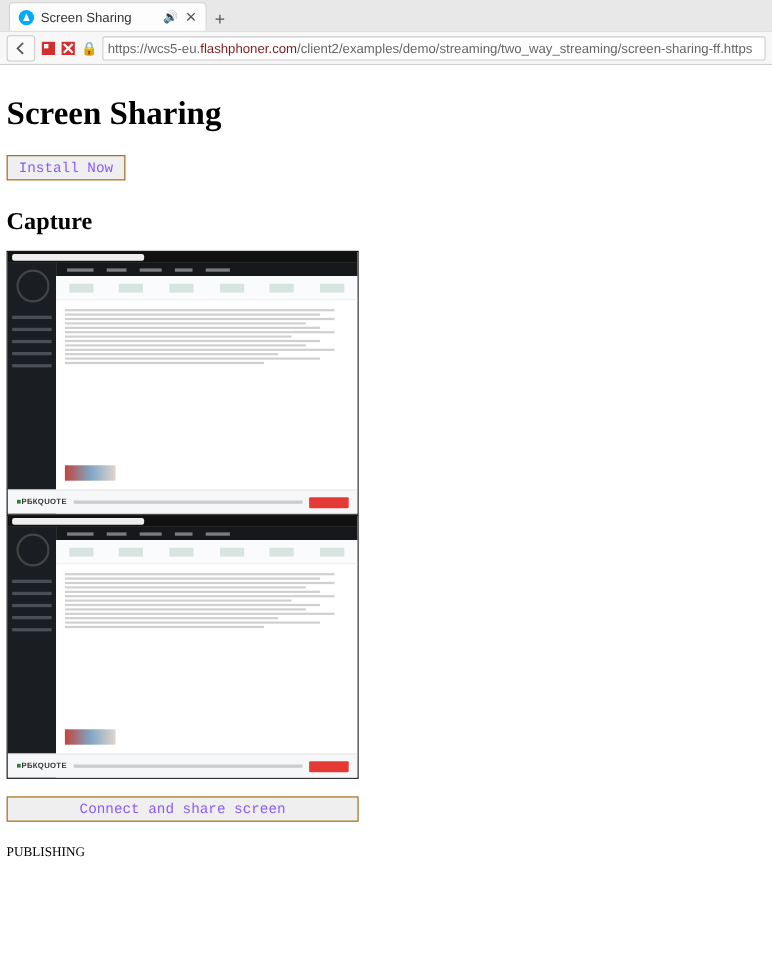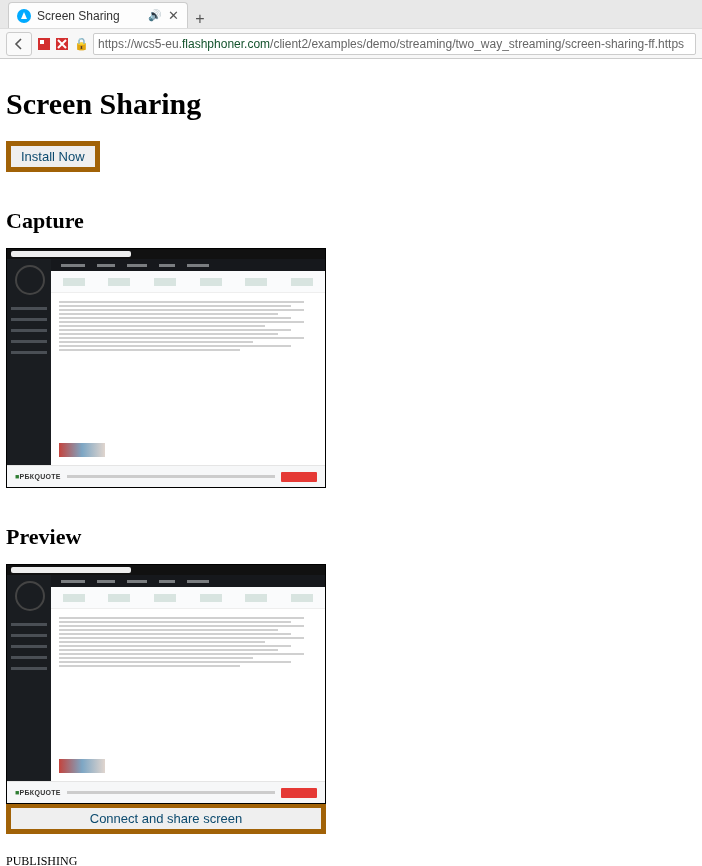--- a/index.html
+++ b/index.html
@@ -13,26 +13,26 @@
   .tab-title { flex: 1; white-space: nowrap; overflow: hidden; text-overflow: ellipsis; }
   .tab .sound { font-size: 11px; color: #555; }
   .tab .close { font-size: 13px; color: #555; cursor: pointer; }
   .newtab { width: 24px; text-align: center; font-size: 16px; color: #555; cursor: pointer; }
   .navbar { display: flex; align-items: center; gap: 4px; height: 30px; padding: 0 6px; background: #f7f7f7; border-top: 1px solid #ddd; }
   .nav-btn { width: 26px; height: 24px; border: 1px solid #ccc; border-radius: 3px; display: flex; align-items: center; justify-content: center; background: #fafafa; cursor: pointer; }
   .ext-icons { display: flex; gap: 2px; }
   .ext-ico { width: 16px; height: 16px; }
   .lock { color: #4caf50; font-size: 12px; }
   .urlbar { flex: 1; height: 22px; background: #fff; border: 1px solid #ccc; border-radius: 2px; display: flex; align-items: center; padding: 0 4px; font-size: 12px; color: #666; overflow: hidden; white-space: nowrap; }
-  .urlbar .host { color: #14532d; }
+  .urlbar .host { color: #7f1d1d; }
   
   .page { padding: 6px 6px 20px 6px; }
   h1.page-title { font-family: "Times New Roman", serif; font-size: 30px; font-weight: bold; margin: 22px 0 20px 0; }
-  h2.section { font-family: "Times New Roman", serif; font-size: 22px; font-weight: bold; margin: 36px 0 14px 0; }
-  .btn { display: inline-block; background: #efefef; border: 5px solid #a16207; padding: 3px 10px; font-size: 13px; color: #0c4a6e; cursor: pointer; font-family: Liberation Sans, sans-serif; }
+  h2.section { font-family: "Times New Roman", serif; font-size: 22px; font-weight: bold; margin: 24px 0 14px 0; }
+  .btn { display: inline-block; background: #efefef; border: 1px solid #a16207; padding: 3px 10px; font-size: 13px; color: #8b5cf6; cursor: pointer; font-family: Liberation Mono, monospace; }
   .video-box { width: 320px; height: 240px; border: 1px solid #000; position: relative; overflow: hidden; background: #fff; }
   .shot { position: absolute; inset: 0; }
   .shot-top { position: absolute; top: 0; left: 0; right: 0; height: 10px; background: #111; }
   .shot-top::before { content:""; position:absolute; top:2px; left:4px; width:120px; height:6px; background:#eee; border-radius:2px; }
   .shot-side { position: absolute; top: 10px; left: 0; width: 44px; bottom: 0; background: #1a1d21; }
   .shot-side::after { content:""; position:absolute; top:6px; left:8px; width:26px; height:26px; border:2px solid #444; border-radius:50%; }
   .shot-nav { position: absolute; top: 10px; left: 44px; right: 0; height: 12px; background: #16181c; display:flex; gap:12px; padding-left:10px; align-items:center; }
   .shot-nav span { display:block; height:3px; background:#7a7d80; }
   .shot-nav span:nth-child(1){width:24px} .shot-nav span:nth-child(2){width:18px} .shot-nav span:nth-child(3){width:20px} .shot-nav span:nth-child(4){width:16px} .shot-nav span:nth-child(5){width:22px}
   .shot-metrics { position:absolute; top:22px; left:44px; right:0; height:22px; background:#fafbfc; display:flex; justify-content:space-around; align-items:center; border-bottom:1px solid #eee; }
@@ -42,21 +42,21 @@
   .shot-line.w90{width:90%} .shot-line.w85{width:85%} .shot-line.w95{width:95%} .shot-line.w80{width:80%} .shot-line.w70{width:70%} .shot-line.w75{width:75%}
   .shot-thumb { position:absolute; bottom:30px; left:52px; width:46px; height:14px; background:linear-gradient(90deg,#c4443d,#7da6c4,#e0d5ce); }
   .shot-footer { position:absolute; bottom:0; left:0; right:0; height:22px; background:#f6f7f8; display:flex; align-items:center; padding:0 8px; gap:6px; border-top:1px solid #e5e5e5; }
   .shot-logo { font-size:7px; font-weight:bold; color:#333; letter-spacing:0.3px; }
   .shot-logo b { color:#2e7d32; }
   .shot-msg { flex:1; height:3px; background:#ccc; }
   .shot-red { width:36px; height:10px; background:#e53935; border-radius:1px; }
   .left-labels { position:absolute; top:50px; left:2px; width:40px; }
   .left-labels div { height:3px; background:#4a4f55; margin:8px 2px; }
   .status { font-family: "Times New Roman", serif; font-size: 12px; margin-top: 20px; }
-  .preview-stack { display: inline-flex; flex-direction: column; }
+  .preview-stack { display: inline-flex; flex-direction: column; gap: 17px; }
   .preview-stack .btn { margin-top: -1px; }
 </style>
 </head>
 <body>
 
 <div class="browser-chrome">
   <div class="tab-strip">
     <div class="tab">
       <span class="favicon">
         <svg viewBox="0 0 10 10">
@@ -144,21 +144,20 @@
       </div>
       <div class="shot-thumb"></div>
       <div class="shot-footer">
         <span class="shot-logo"><b>■</b><span>РБКQUOTE</span></span>
         <span class="shot-msg"></span>
         <span class="shot-red"></span>
       </div>
     </div>
   </div>
 
-  <h2 class="section">Preview</h2>
   <div class="preview-stack">
     <div class="video-box">
       <div class="shot">
         <div class="shot-top"></div>
         <div class="shot-side"></div>
         <div class="left-labels">
             <div></div>
             <div></div>
             <div></div>
             <div></div>

